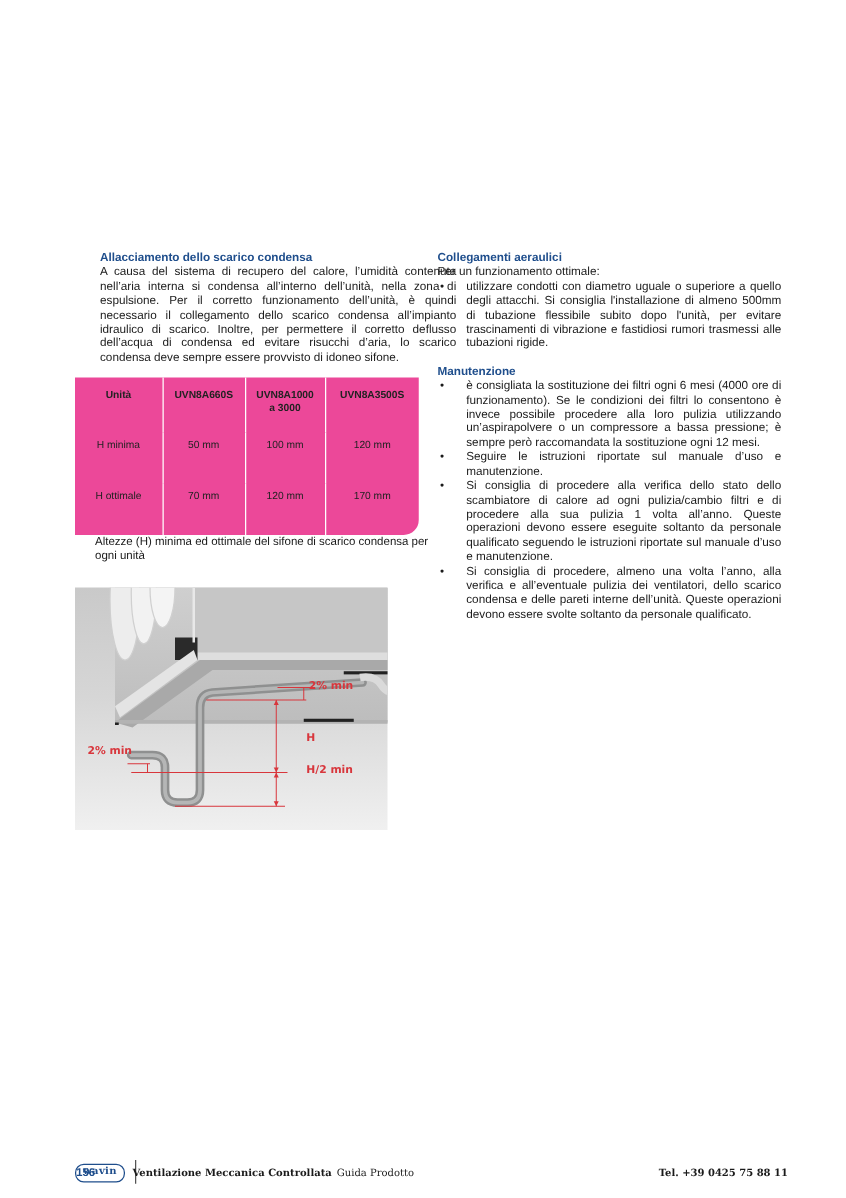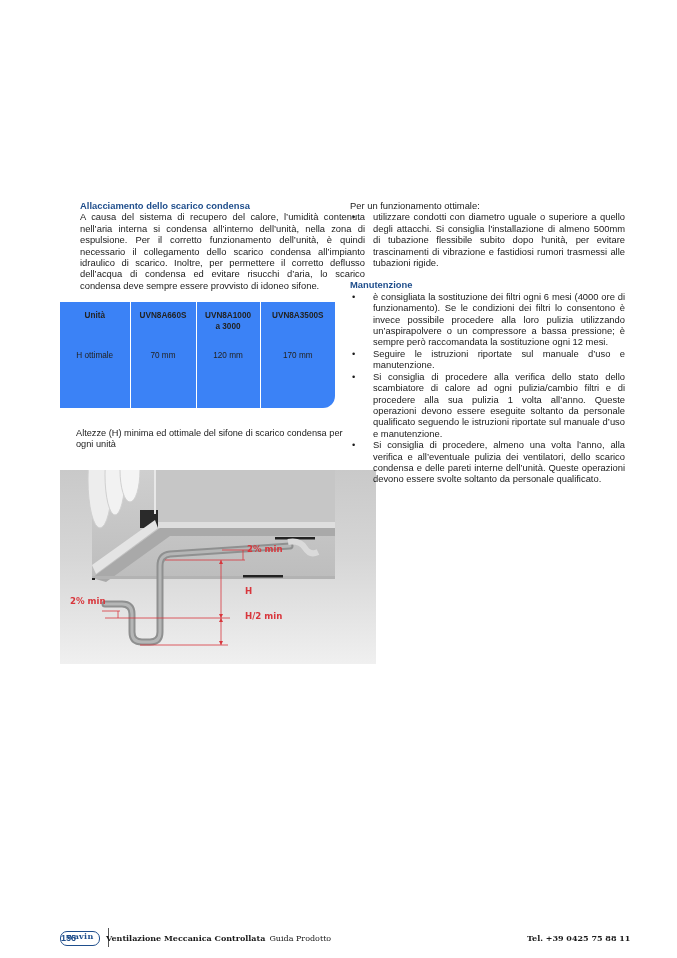--- a/index.html
+++ b/index.html
@@ -10,37 +10,37 @@
   .col-left { left: 59px; top: 200px; width: 285px; margin-left: 21px; }
   .col-right { left: 350px; top: 200px; width: 275px; }
 
   .heading { color: #1f4e8c; font-weight: bold; font-size: 9.4px; line-height: 11.4px; }
   .para { text-align: justify; text-align-last: left; }
 
   .spacer { height: 11px; }
 
   
   .table-wrap {
-    position: absolute; left: 60px; top: 302px; width: 275px; height: 106px;
-    background: #3b82f6; border-bottom-right-radius: 12px;
+    position: absolute; left: 60px; top: 302px; width: 275px; height: 126px;
+    background: #ec4899; border-bottom-right-radius: 12px;
   }
   .table-wrap table { border-collapse: collapse; width: 100%; height: 100%; font-size: 8.2px; text-align: center; }
   .table-wrap th, .table-wrap td { border-right: 1px solid #ffffff; vertical-align: top; color: #222; }
   .table-wrap th:last-child, .table-wrap td:last-child { border-right: none; }
   .table-wrap th { font-weight: bold; padding-top: 9px; height: 44px; line-height: 10.5px; }
   .table-wrap td { height: 31px; padding-top: 5px; }
   .table-wrap col.c0 { width: 70px; }
   .table-wrap col.c1 { width: 66px; }
   .table-wrap col.c2 { width: 64px; }
   .table-wrap col.c3 { width: 75px; }
 
   .caption { position: absolute; left: 76px; top: 428px; width: 285px; font-size: 9.2px; line-height: 11.2px; }
 
   
-  .illus { position: absolute; left: 60px; top: 470px; width: 316px; height: 194px; overflow: hidden;
+  .illus { position: absolute; left: 60px; top: 470px; width: 250px; height: 194px; overflow: hidden;
     background: linear-gradient(180deg, #c9c9c9 0%, #d6d6d6 45%, #e4e4e4 75%, #f0f0f0 100%); text-align: right; }
   .illus svg { position: absolute; left: 0; top: 0; }
   .illus .lbl { position: absolute; color: #d8363c; font-weight: bold; font-size: 8.6px; font-family: "DejaVu Sans", sans-serif; }
 
   
   .footer { position: absolute; left: 0; top: 926px; width: 677px; height: 24px; font-size: 8.4px; }
   .page-num { position: absolute; left: 21px; top: 7px; color: #1f4e8c; font-weight: bold; font-size: 9px; margin-left: 40px; }
   .logo { position: absolute; left: 60px; top: 5px; width: 40px; height: 15px; border: 1.2px solid #1f4e8c; border-radius: 7px;
     color: #1f4e8c; font-family: "DejaVu Serif", serif; font-weight: bold; font-size: 8px; line-height: 9.5px; text-align: center; letter-spacing: 0.3px; }
   .divider { position: absolute; left: 108px; top: 2px; width: 1px; height: 19px; background: #555; }
@@ -70,20 +70,26 @@
       </colgroup>
     <thead>
       <tr>
         <th>Unità</th>
         <th>UVN8A660S</th>
         <th style="padding-left:8px;padding-right:8px;"><span>UVN8A1000 a 3000</span></th>
         <th>UVN8A3500S</th>
       </tr>
     </thead>
     <tbody>
+      <tr>
+        <td>H minima</td>
+        <td>50 mm</td>
+        <td>100 mm</td>
+        <td>120 mm</td>
+      </tr>
       <tr>
         <td>H ottimale</td>
         <td>70 mm</td>
         <td>120 mm</td>
         <td>170 mm</td>
       </tr>
     </tbody>
   </table>
 </div>
 
@@ -137,20 +143,21 @@
       <polygon points="161,175 159,171 163,171"></polygon>
     </g>
   </svg>
   <div class="lbl" style="left:187px; top:74px;">2% min</div>
   <div class="lbl" style="left:10px; top:126px;">2% min</div>
   <div class="lbl" style="left:185px; top:116px;">H</div>
   <div class="lbl" style="left:185px; top:141px;">H/2 min</div>
 </div>
 
 <div class="col col-right">
+  <div class="heading">Collegamenti aeraulici</div>
   <div>Per un funzionamento ottimale:</div>
   <ul class="bullets">
     <li><span class="dot">•</span><span>utilizzare condotti con diametro uguale o superiore a quello degli attacchi. Si consiglia l'installazione di almeno 500mm di tubazione flessibile subito dopo l'unità, per evitare trascinamenti di vibrazione e fastidiosi rumori trasmessi alle tubazioni rigide.</span></li>
   </ul>
   <div class="spacer"></div>
   <div class="heading">Manutenzione</div>
   <ul class="bullets">
     <li><span class="dot">•</span><span>è consigliata la sostituzione dei filtri ogni 6 mesi (4000 ore di funzionamento). Se le condizioni dei filtri lo consentono è invece possibile procedere alla loro pulizia utilizzando un’aspirapolvere o un compressore a bassa pressione; è sempre però raccomandata la sostituzione ogni 12 mesi.</span></li>
     <li><span class="dot">•</span><span>Seguire le istruzioni riportate sul manuale d’uso e manutenzione.</span></li>
     <li><span class="dot">•</span><span>Si consiglia di procedere alla verifica dello stato dello scambiatore di calore ad ogni pulizia/cambio filtri e di procedere alla sua pulizia 1 volta all’anno. Queste operazioni devono essere eseguite soltanto da personale qualificato seguendo le istruzioni riportate sul manuale d’uso e manutenzione.</span></li>

